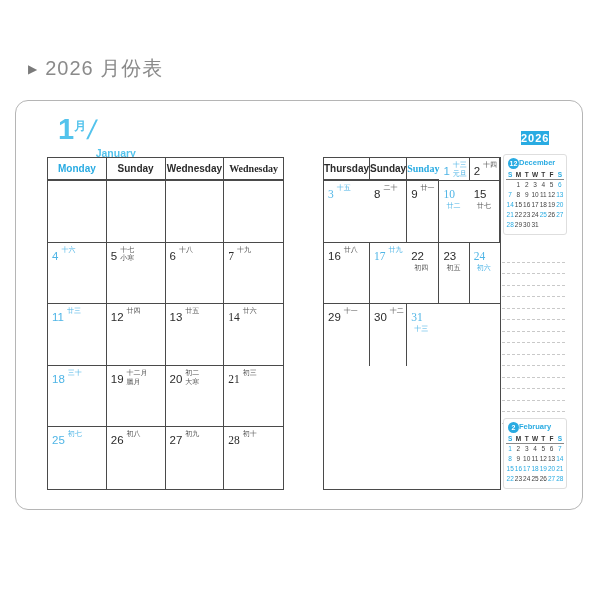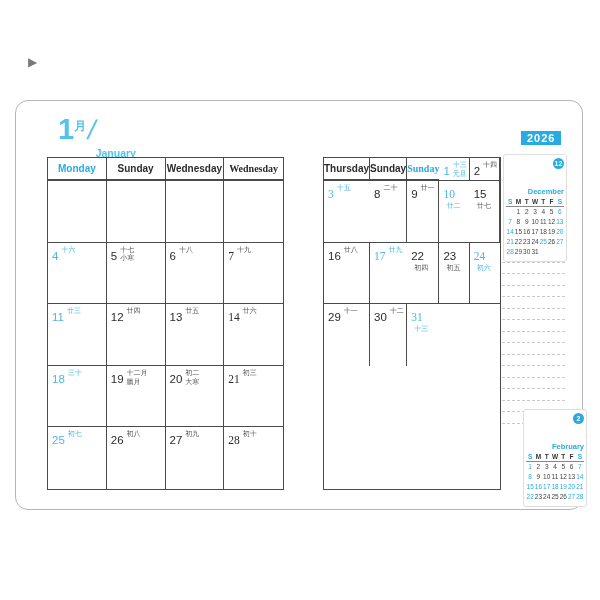--- a/index.html
+++ b/index.html
@@ -29,45 +29,46 @@
          padding:3px 0 0 4px;color:var(--text);}
   .dcell.acc{color:var(--date-accent);}
   .dcell.acc .dside{color:var(--date-accent);}
   .lc{border-right:none !important;font-family:Liberation Serif, serif;}
   .lr{border-bottom:none !important;}
   .dnum{font-size:11.5px;line-height:1;}
   .dside{display:inline-flex;flex-direction:column;vertical-align:top;font-size:7px;line-height:1.25;
          margin-left:3px;color:#555;}
 
   .badge{position:absolute;left:505px;top:30px;background:var(--accent);color:#fff;
-         font-size:11px;font-weight:bold;padding:1px 6px;letter-spacing:1px;}
+         font-size:11px;font-weight:bold;padding:1px 0;letter-spacing:1px;}
 
   .mini{position:absolute;left:487px;width:64px;border:1px solid var(--mini-border);
         border-radius:3px;background:#fff;padding:3px 2px 4px;box-sizing:border-box;}
   #mini0{top:53px;}
-  #mini1{top:308px;margin-left:20px;}
-  .mini-title{display:flex;align-items:flex-end;gap:18px;padding-left:2px;flex-direction:column;}
+  #mini1{top:317px;}
+  .mini-title{display:flex;align-items:flex-start;gap:0;padding-left:2px;}
   .mini-badge{width:11px;height:11px;border-radius:50%;background:var(--accent);color:#fff;
               font-size:7px;font-weight:bold;display:flex;align-items:center;justify-content:center;flex:none;}
   .mini-name{color:var(--accent);font-size:7.5px;font-weight:bold;}
   .mini-grid{display:grid;grid-template-columns:repeat(7,1fr);text-align:center;margin-top:2px;}
   .mdow{font-size:6.5px;font-weight:bold;color:#333;border-bottom:1px solid #888;padding-bottom:1px;}
   .mdow.acc{color:var(--accent);}
   .mday{font-size:6.5px;color:#444;line-height:10px;}
   .mday.acc{color:var(--accent);}
 
   #notes{position:absolute;left:486px;top:150px;width:63px;}
   .note-line{height:10.5px;border-bottom:1px dashed var(--note-line);}
 </style>
 </head>
 <body>
 
 <div id="screen">
   <div class="page-title">
     <span class="arrow">▶</span>
+    <span>2026 月份表</span>
   </div>
 
   <div class="card">
     <div class="mhead">
       <span class="mnum">1</span>
       <span class="munit">月</span>
       <span class="mslash">/</span>
       <span class="mname">January</span>
     </div>
 

